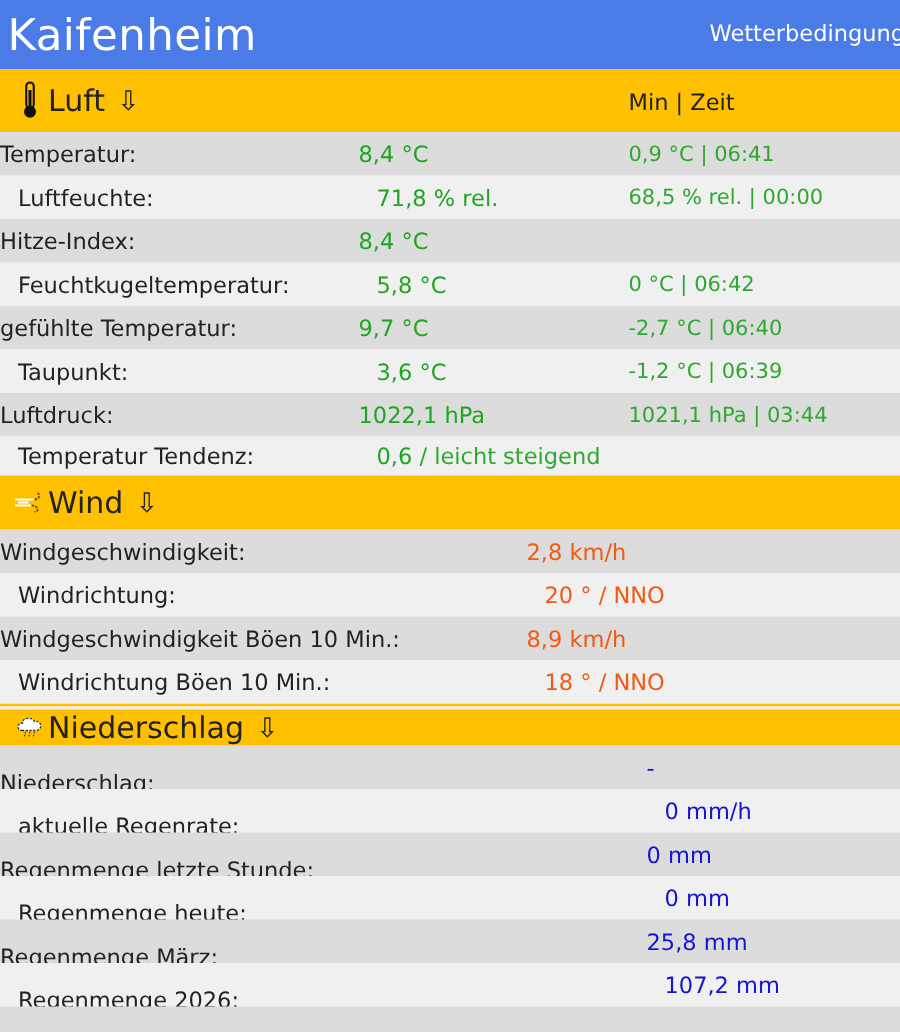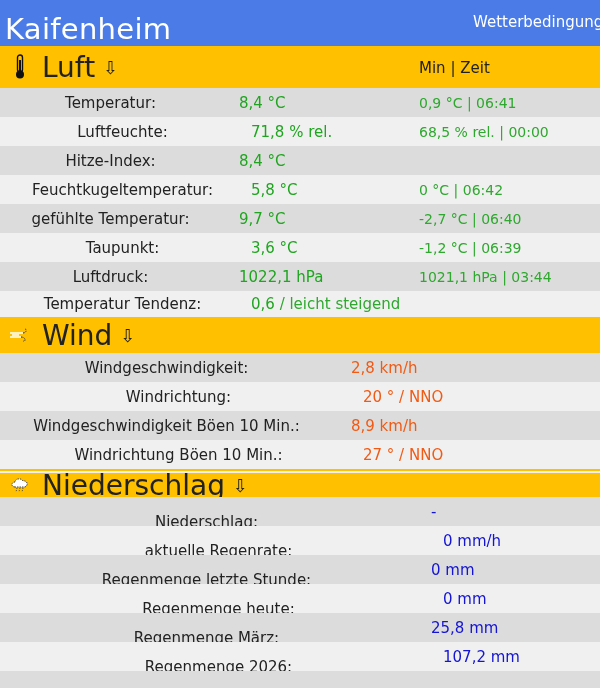--- a/index.html
+++ b/index.html
@@ -1,28 +1,28 @@
 <!DOCTYPE html>
 <html><head>
 <meta charset="utf-8">
 <style>
   html, body { margin:0; padding:0; }
   body { width:600px; height:688px; overflow:hidden; background:#f0f0f0; font-family:"DejaVu Sans", sans-serif; }
-  .topbar { height:46px; background:#4a7be6; display:flex; align-items:flex-end; justify-content:space-between; position:relative; overflow:hidden; }
+  .topbar { height:46px; background:#4a7be6; display:flex; align-items:center; justify-content:space-between; position:relative; overflow:hidden; }
   .topbar .title { color:#fff; font-size:29px; padding-left:5px; letter-spacing:0.3px; }
   .topbar .nav { color:#fff; font-size:15px; position:absolute; left:473px; top:13px; white-space:nowrap; }
   .section-head { height:42px; background:#ffc000; display:flex; align-items:center; position:relative; }
   .section-head .icon { width:24px; margin-left:8px; display:flex; align-items:center; justify-content:center; }
-  .section-head .label { font-size:28px; color:#222; margin-left:10px; }
+  .section-head .label { font-size:20px; color:#222; margin-left:0; }
   .section-head .arrow { font-size:18px; color:#222; margin-left:8px; }
   .section-head .minhead { position:absolute; left:419px; font-size:15px; color:#222; top:13px; }
   .row { height:29px; display:flex; align-items:center; position:relative; font-size:15px; }
   .row.alt0 { background:#dcdcdc; }
   .row.alt1 { background:#f0f0f0;padding-left:12px; }
-  .row .k { color:#222; text-align:center; white-space:nowrap; }
+  .row .k { color:#222; text-align:left; white-space:nowrap; }
   .row .v { margin-left:18px; white-space:nowrap; }
   .row .m { position:absolute; left:419px; font-size:14px; white-space:nowrap; }
   .green { color:#1fa51f; }
   .green-light { color:#2ea82e; }
   .orange { color:#f05a14; }
   .blue { color:#1414d2; }
   .luft .k { width:221px; }
   .wind .k { width:333px; }
   .nied .k { width:413px;margin-top:20px; }
   .divider-y { height:2px; background:#ffc000; }
@@ -111,21 +111,21 @@
   <div class="row alt1">
     <span class="k">Windrichtung:</span>
     <span class="v orange">20 ° / NNO</span>
   </div>
   <div class="row alt0">
     <span class="k">Windgeschwindigkeit Böen 10 Min.:</span>
     <span class="v orange">8,9 km/h</span>
   </div>
   <div class="row alt1">
     <span class="k">Windrichtung Böen 10 Min.:</span>
-    <span class="v orange">27 ° / NNO</span>
+    <span class="v orange">18 ° / NNO</span>
   </div>
 </div>
 
 <div class="divider-y"></div>
 <div style="height:2px;background:#f0f0f0"></div>
 
 <div class="section-head" style="height:24px">
   <span class="icon">
     <svg width="20" height="16" viewBox="0 0 20 16">
         <path d="M5 10 C1 10 1 5 5 5 C5 1 12 1 13 4 C17 3 19 8 15 10 Z" fill="#fff" stroke="#333" stroke-width="0.9" stroke-dasharray="1.5 1"></path>

